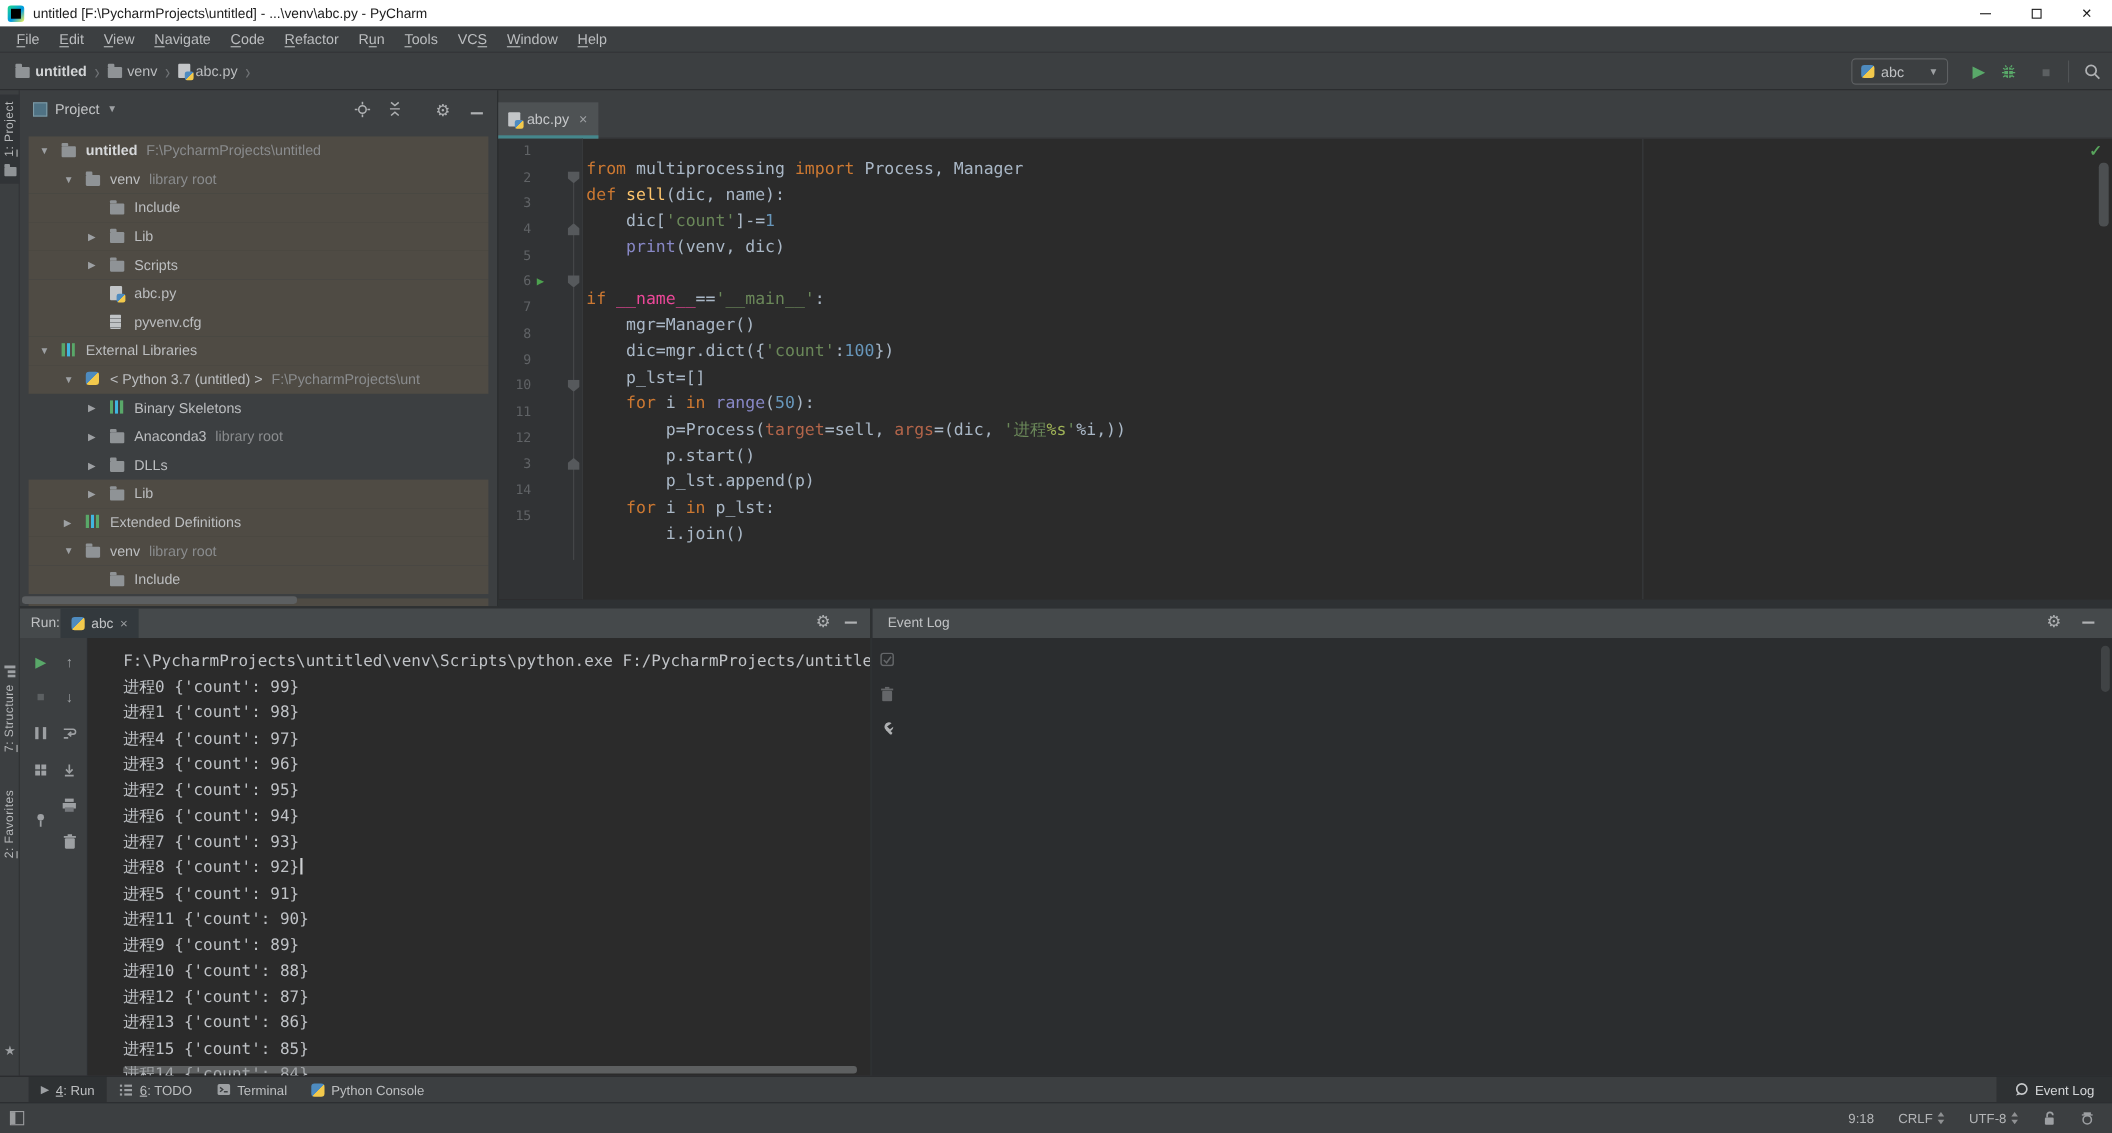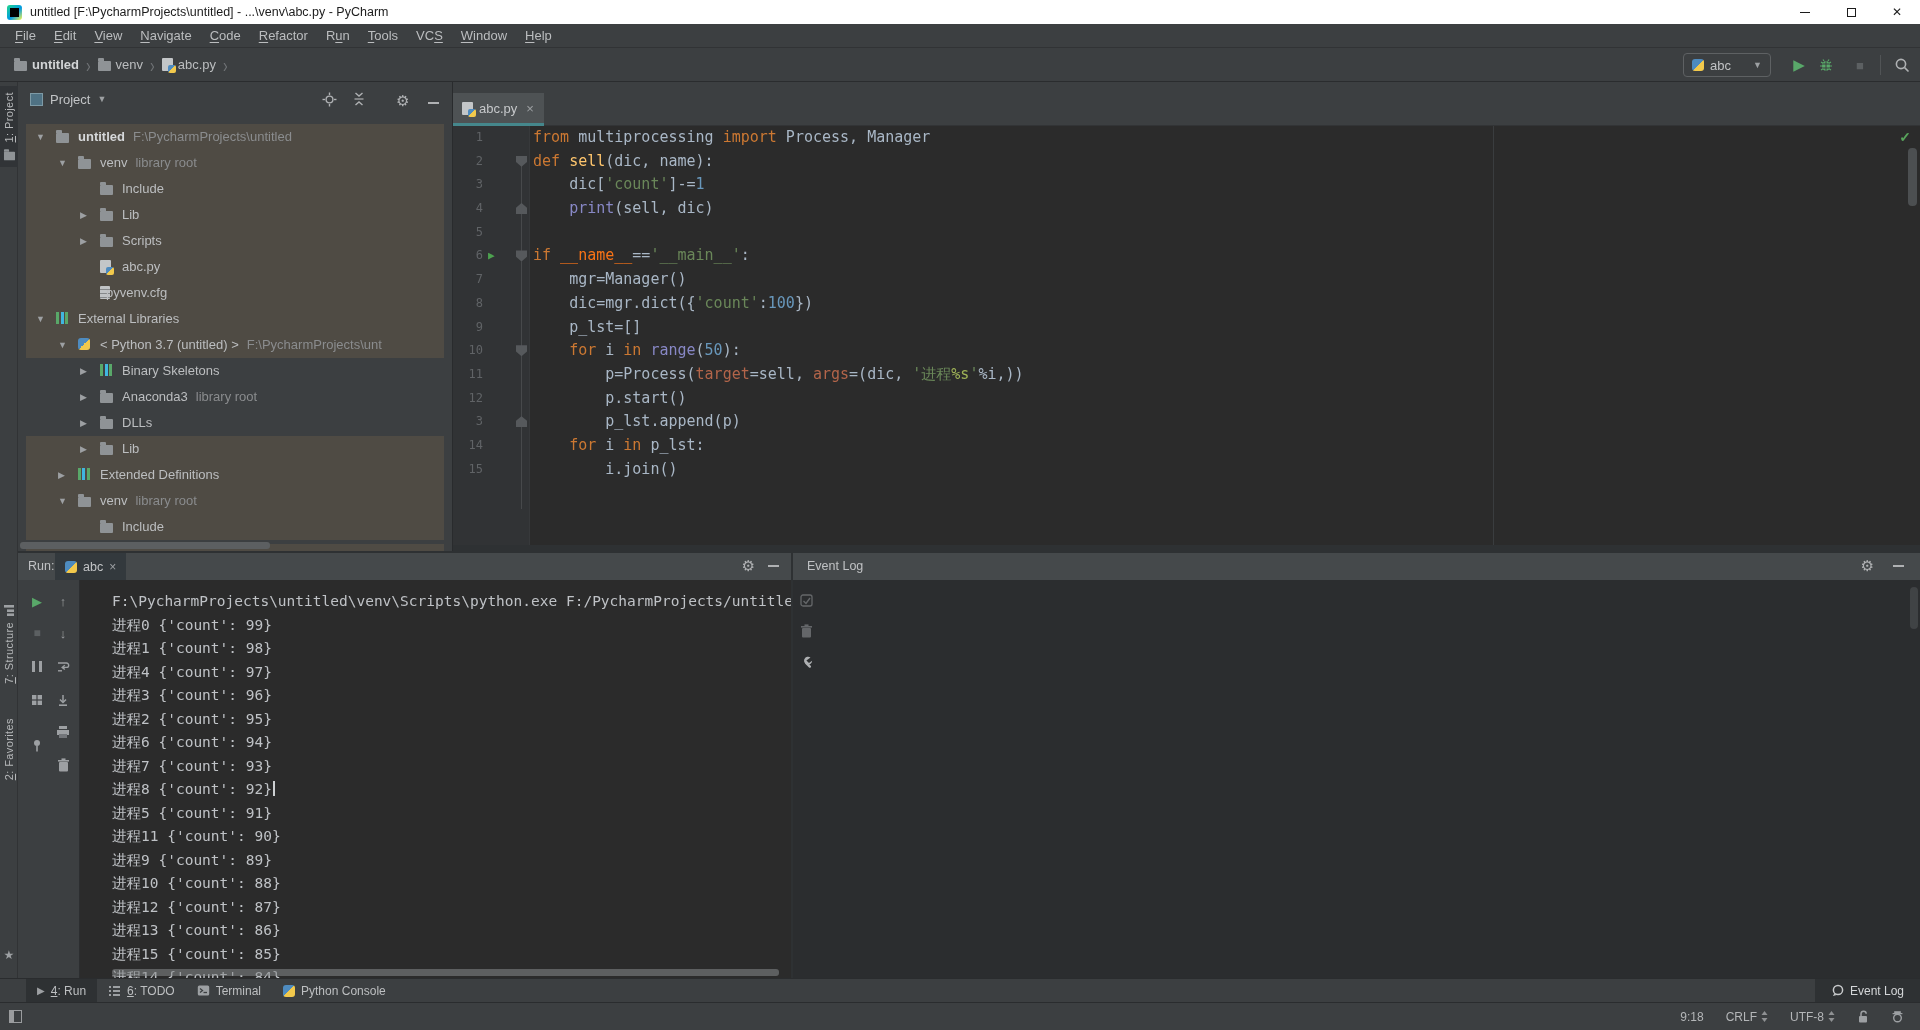--- a/index.html
+++ b/index.html
@@ -70,23 +70,23 @@
   .rmargin{position:absolute;left:1040px;top:0;bottom:0;width:1px;background:#3a3d3f}
   .foldline{position:absolute;left:68px;top:38px;height:345px;width:1px;background:#47494b}
   .codelines{position:absolute;top:0;left:0;right:0}
   .cl{position:relative;height:23.7px;line-height:23.7px;font-family:"DejaVu Sans Mono",monospace;
       font-size:15px;white-space:pre;color:#a9b7c6}
   .ln{position:absolute;left:0;top:0;width:30px;text-align:right;font-size:12px;color:#606366}
   .runar{position:absolute;left:35px;top:0;color:#4da24f;font-size:11px}
   .fold{position:absolute;left:63px;top:6px;width:11px;height:11px;background:#56595c}
   .fold.dn{clip-path:polygon(0 0,100% 0,100% 58%,50% 100%,0 58%)}
   .fold.up{clip-path:polygon(50% 0,100% 42%,100% 100%,0 100%,0 42%)}
-  .ct{position:absolute;left:80px;top:0}
+  .ct{position:absolute;left:80px;top:16px}
   .tk-kw{color:#cc7832}.tk-fn{color:#ffc66d}.tk-str{color:#6a8759}.tk-num{color:#6897bb}
-  .tk-np{color:#b3654a}.tk-fmt{color:#9fb357}.tk-dund{color:#f97316}.tk-bi{color:#8888c6}.tk-txt{color:#a9b7c6}
+  .tk-np{color:#b3654a}.tk-fmt{color:#9fb357}.tk-dund{color:#ec4899}.tk-bi{color:#8888c6}.tk-txt{color:#a9b7c6}
   .echeck{position:absolute;top:3px;right:9px;color:#58a45c;font-size:14px;font-weight:bold}
   .evscroll{position:absolute;right:3px;top:22px;width:9px;height:58px;background:#4c4f51;border-radius:4px}
 
   
   .runpanel{position:absolute;left:18px;top:553px;width:773px;height:425px;background:#313335;overflow:hidden}
   .rp-head{position:absolute;top:0;left:0;right:0;height:27px;background:#45494b;font-size:12.5px}
   .rp-label{position:absolute;left:10px;line-height:27px;color:#c0c2c4}
   .rp-tab{position:absolute;left:37px;top:0;height:27px;background:#33393d;display:flex;align-items:center;gap:6px;
           padding:0 10px;color:#c2c4c6}
   .rp-gear{position:absolute;right:36px;top:4px}
@@ -289,21 +289,21 @@
           <span class="arr" style="left:54px">▶</span>
           <span class="tic" style="left:74px"><span class="ic-folder"></span></span>
           <span class="tlabel" style="left:96px">Scripts</span>
         </div>
         <div class="trow light">
           <span class="tic" style="left:74px"><span class="ic-pyfile"></span></span>
           <span class="tlabel" style="left:96px">abc.py</span>
         </div>
         <div class="trow light">
           <span class="tic" style="left:74px"><span class="ic-cfgfile"></span></span>
-          <span class="tlabel" style="left:80px">pyvenv.cfg</span>
+          <span class="tlabel" style="left:96px">pyvenv.cfg</span>
         </div>
         <div class="trow light">
           <span class="arr" style="left:10px">▼</span>
           <span class="tic" style="left:30px"><span class="ic-lib"></span></span>
           <span class="tlabel" style="left:52px">External Libraries</span>
         </div>
         <div class="trow light">
           <span class="arr" style="left:32px">▼</span>
           <span class="tic" style="left:52px"><span class="ic-python"></span></span>
           <span class="tlabel" style="left:74px">&lt; Python 3.7 (untitled) &gt;<span class="tsfx">F:\PycharmProjects\unt</span></span>
@@ -356,21 +356,21 @@
       </div>
     </div>
     <div class="ecode">
       <div class="gutterbg"></div>
       <div class="rmargin"></div>
       <div class="foldline"></div>
       <div class="codelines" id="codelines">
           <div class="cl"><span class="ln">1</span><span class="ct"><span class="tk-kw">from</span><span class="tk-txt"> multiprocessing </span><span class="tk-kw">import</span><span class="tk-txt"> Process, Manager</span></span></div>
           <div class="cl"><span class="ln">2</span><span class="fold dn"></span><span class="ct"><span class="tk-kw">def</span><span class="tk-txt"> </span><span class="tk-fn">sell</span><span class="tk-txt">(dic, name):</span></span></div>
           <div class="cl"><span class="ln">3</span><span class="ct">    <span class="tk-txt">dic[</span><span class="tk-str">'count'</span><span class="tk-txt">]-=</span><span class="tk-num">1</span></span></div>
-          <div class="cl"><span class="ln">4</span><span class="fold up"></span><span class="ct">    <span class="tk-bi">print</span><span class="tk-txt">(sell, dic)</span></span></div>
+          <div class="cl"><span class="ln">4</span><span class="fold up"></span><span class="ct">    <span class="tk-bi">print</span><span class="tk-txt">(venv, dic)</span></span></div>
           <div class="cl"><span class="ln">5</span><span class="ct"></span></div>
           <div class="cl"><span class="ln">6</span><span class="runar">▶</span><span class="fold dn"></span><span class="ct"><span class="tk-kw">if</span><span class="tk-txt"> </span><span class="tk-dund">__name__</span><span class="tk-txt">==</span><span class="tk-str">'__main__'</span><span class="tk-txt">:</span></span></div>
           <div class="cl"><span class="ln">7</span><span class="ct">    <span class="tk-txt">mgr=Manager()</span></span></div>
           <div class="cl"><span class="ln">8</span><span class="ct">    <span class="tk-txt">dic=mgr.dict({</span><span class="tk-str">'count'</span><span class="tk-txt">:</span><span class="tk-num">100</span><span class="tk-txt">})</span></span></div>
           <div class="cl"><span class="ln">9</span><span class="ct">    <span class="tk-txt">p_lst=[]</span></span></div>
           <div class="cl"><span class="ln">10</span><span class="fold dn"></span><span class="ct">    <span class="tk-kw">for</span><span class="tk-txt"> i </span><span class="tk-kw">in</span><span class="tk-txt"> </span><span class="tk-bi">range</span><span class="tk-txt">(</span><span class="tk-num">50</span><span class="tk-txt">):</span></span></div>
           <div class="cl"><span class="ln">11</span><span class="ct">        <span class="tk-txt">p=Process(</span><span class="tk-np">target</span><span class="tk-txt">=sell, </span><span class="tk-np">args</span><span class="tk-txt">=(dic, </span><span class="tk-str">'进程</span><span class="tk-fmt">%s</span><span class="tk-str">'</span><span class="tk-txt">%i,))</span></span></div>
           <div class="cl"><span class="ln">12</span><span class="ct">        <span class="tk-txt">p.start()</span></span></div>
           <div class="cl"><span class="ln">3</span><span class="fold up"></span><span class="ct">        <span class="tk-txt">p_lst.append(p)</span></span></div>
           <div class="cl"><span class="ln">14</span><span class="ct">    <span class="tk-kw">for</span><span class="tk-txt"> i </span><span class="tk-kw">in</span><span class="tk-txt"> p_lst:</span></span></div>

